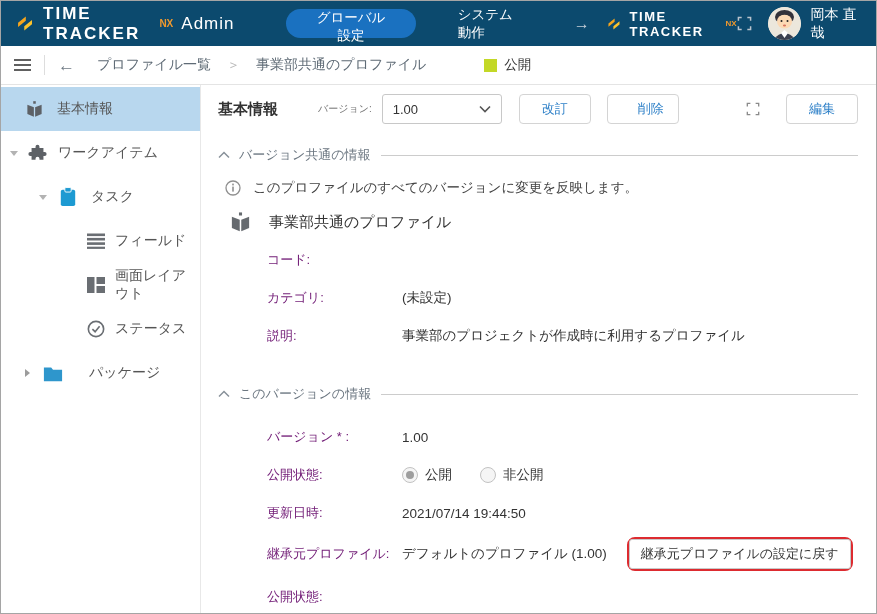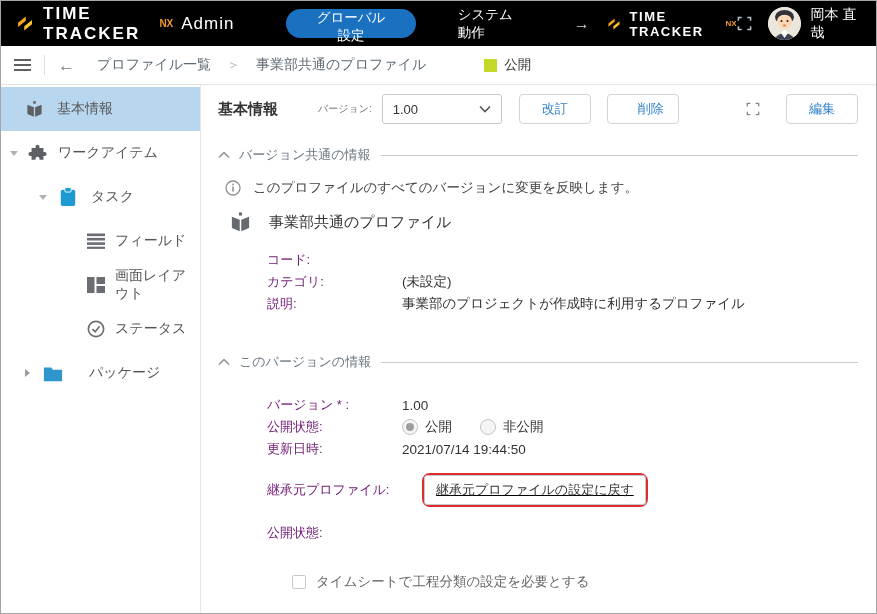--- a/index.html
+++ b/index.html
@@ -2,21 +2,21 @@
 <html><head>
 <meta charset="utf-8">
 <style>
   * { margin:0; padding:0; box-sizing:border-box; }
   html,body { background:#f2f2f2; }
   body { font-family:"Liberation Sans","DejaVu Sans",sans-serif; }
   .app { width:877px; height:614px; border:1px solid #a5a5a5; background:#fff;
          position:relative; overflow:hidden; }
 
   
-  .topbar { height:45px; background:#000000; display:flex; align-items:center; color:#fff;justify-content:flex-end; }
+  .topbar { height:45px; background:#0c4a6e; display:flex; align-items:center; color:#fff; }
   .logo { display:flex; align-items:center; margin-left:14px; cursor:default; }
   .logo-mark { margin-right:8px; display:block; }
   .logo-brand { font-size:17px; font-weight:bold; letter-spacing:2px; color:#fff; }
   .logo-nx { font-size:10px; font-weight:bold; color:#f0992e; margin-left:3px; margin-right:8px; }
   .logo-admin { font-size:17px; color:#fff; letter-spacing:1px; }
   .pill-btn { margin-left:52px; background:#1a71c0; color:#fff; border:none; border-radius:16px;
               height:29px; padding:0 25px; font-size:13.5px; cursor:pointer; font-family:inherit; }
   .top-link { margin-left:42px; font-size:13.5px; color:#fff; cursor:pointer; }
   .top-arrow { margin-left:48px; font-size:16px; color:#c7d0d9; }
   .logo2 { display:flex; align-items:center; margin-left:16px; }
@@ -77,35 +77,35 @@
   .sect-head .chev { display:flex; margin-right:9px; cursor:pointer; }
   .sect-line { flex:1; border-top:1px solid #ccc; margin-left:10px; }
   .sect2 { margin-top:40px; }
 
   .info-row { display:flex; align-items:center; margin-top:15px; padding-left:7px; }
   .info-text { font-size:13.5px; color:#444; margin-left:12px; }
 
   .pname-row { display:flex; align-items:center; margin-top:14px; padding-left:11px; }
   .pname { font-size:15px; color:#333; margin-left:17px; font-weight:bold; font-weight:500; }
 
-  .frow { display:flex; align-items:center; margin-top:4px; padding-left:49px; min-height:17px; }
+  .frow { display:flex; align-items:center; margin-top:20px; padding-left:49px; min-height:17px; }
   .frow.first { margin-top:17px; }
   .flabel { width:135px; flex:0 0 135px; font-size:13px; color:#701a75; }
   .fvalue { font-size:13.5px; color:#333; }
 
   .radio-group { display:flex; align-items:center; gap:28px; }
   .radio-opt { display:flex; align-items:center; gap:7px; cursor:default; }
   .radio-circle { width:16px; height:16px; border:1px solid #c2c2c2; border-radius:50%; background:#f5f5f5;
                   display:flex; align-items:center; justify-content:center; }
   .radio-circle .dot { width:8px; height:8px; border-radius:50%; background:#9e9e9e; }
   .radio-label { font-size:13.5px; color:#333; }
 
   .inherit-row { margin-top:14px; min-height:36px; }
   .revert-annotation { border:2px solid #dd2b30; border-radius:8px; padding:0; margin-left:20px;
-                       display:inline-flex;text-decoration:underline; }
+                       display:inline-flex; }
   .revert-btn { background:#fff; border:1px solid #c9c9c9; border-radius:3px; color:#333;
                 font-size:13px; padding:5px 11px; cursor:pointer; font-family:inherit; white-space:nowrap; }
 
   .check-row { display:flex; align-items:center; margin-top:13px; padding-left:74px; }
   .check-row.first { margin-top:31px; }
   .checkbox { width:14px; height:14px; border:1px solid #c9c9c9; background:#fff; border-radius:2px;
               flex:0 0 auto; cursor:pointer; }
   .check-label { font-size:13.5px; color:#666; margin-left:10px; }
 </style>
 </head>
@@ -350,20 +350,21 @@
         </span>
       </div>
 
       <div class="frow">
         <span class="flabel">更新日時:</span>
         <span class="fvalue">2021/07/14 19:44:50</span>
       </div>
 
       <div class="frow inherit-row">
         <span class="flabel">継承元プロファイル:</span>
+        <span class="fvalue">デフォルトのプロファイル (1.00)</span>
         <span class="revert-annotation">
           <button class="revert-btn">継承元プロファイルの設定に戻す</button>
         </span>
       </div>
 
       <div class="frow" style="margin-top:16px">
         <span class="flabel">公開状態:</span>
         <span class="fvalue"></span>
       </div>
 

